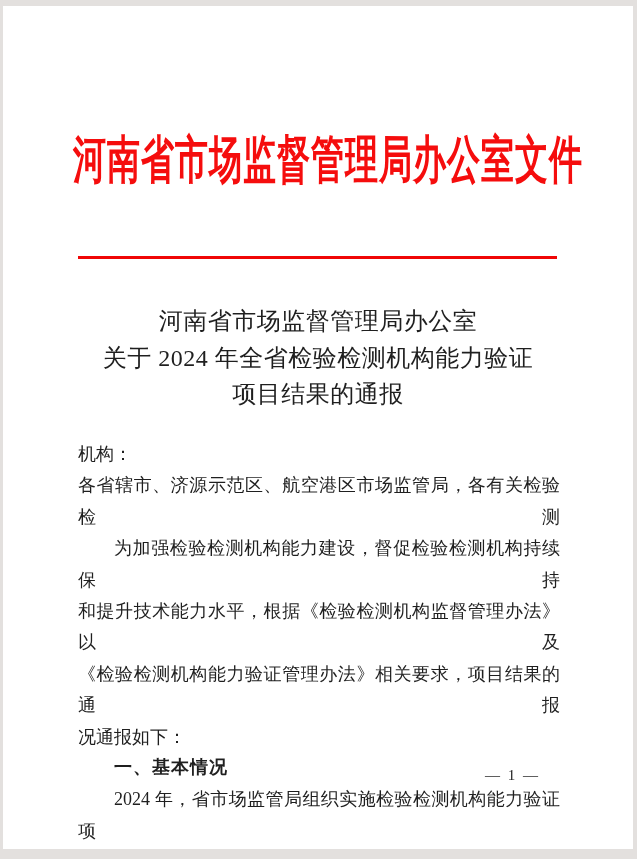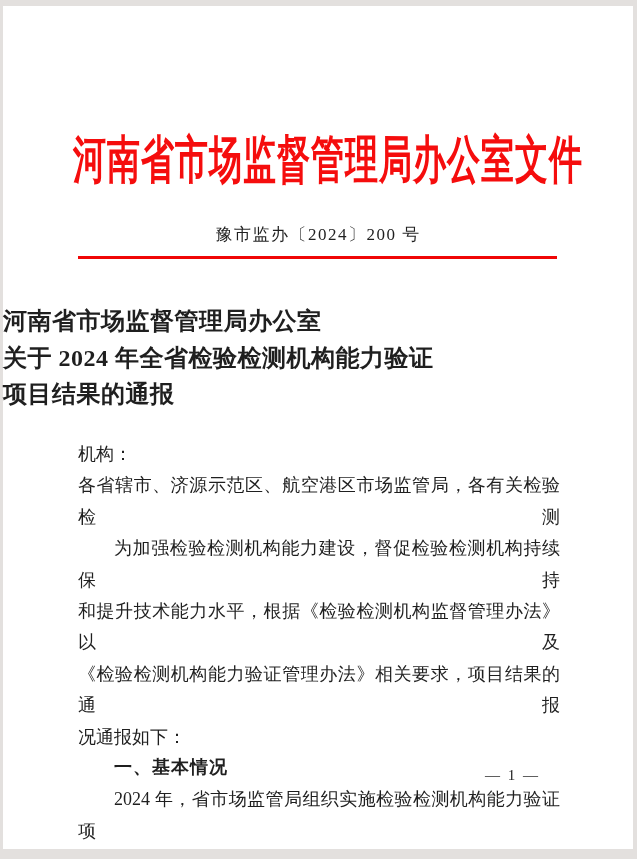--- a/index.html
+++ b/index.html
@@ -61,23 +61,24 @@
     left: 75px;
     width: 479px;
     height: 3px;
     background: var(--color-divider_red, #f00606);
   }
   .doc-title {
     position: absolute;
     top: 297px;
     left: 0;
     width: 100%;
+    text-align: center;
     font-size: 24px;
     line-height: 36.5px;
-    font-weight: 700;
+    font-weight: 400;
     color: var(--color-ink, #1f1f1f);
     letter-spacing: 0.5px;
   }
   .body-text {
     position: absolute;
     top: 433px;
     left: 75px;
     width: 482px;
     font-size: 18px;
     line-height: 31.4px;
@@ -112,21 +113,20 @@
 </head>
 <body>
 
 <div class="scan">
   <div class="page">
 
     <div class="red-header">
       <span>河南省市场监督管理局办公室文件</span>
     </div>
 
-    <div class="doc-number">豫市监办〔2024〕200 号</div>
 
     <div class="red-line"></div>
 
     <div class="doc-title">
       <div>河南省市场监督管理局办公室</div>
       <div>关于 2024 年全省检验检测机构能力验证</div>
       <div>项目结果的通报</div>
     </div>
 
     <div class="body-text">

